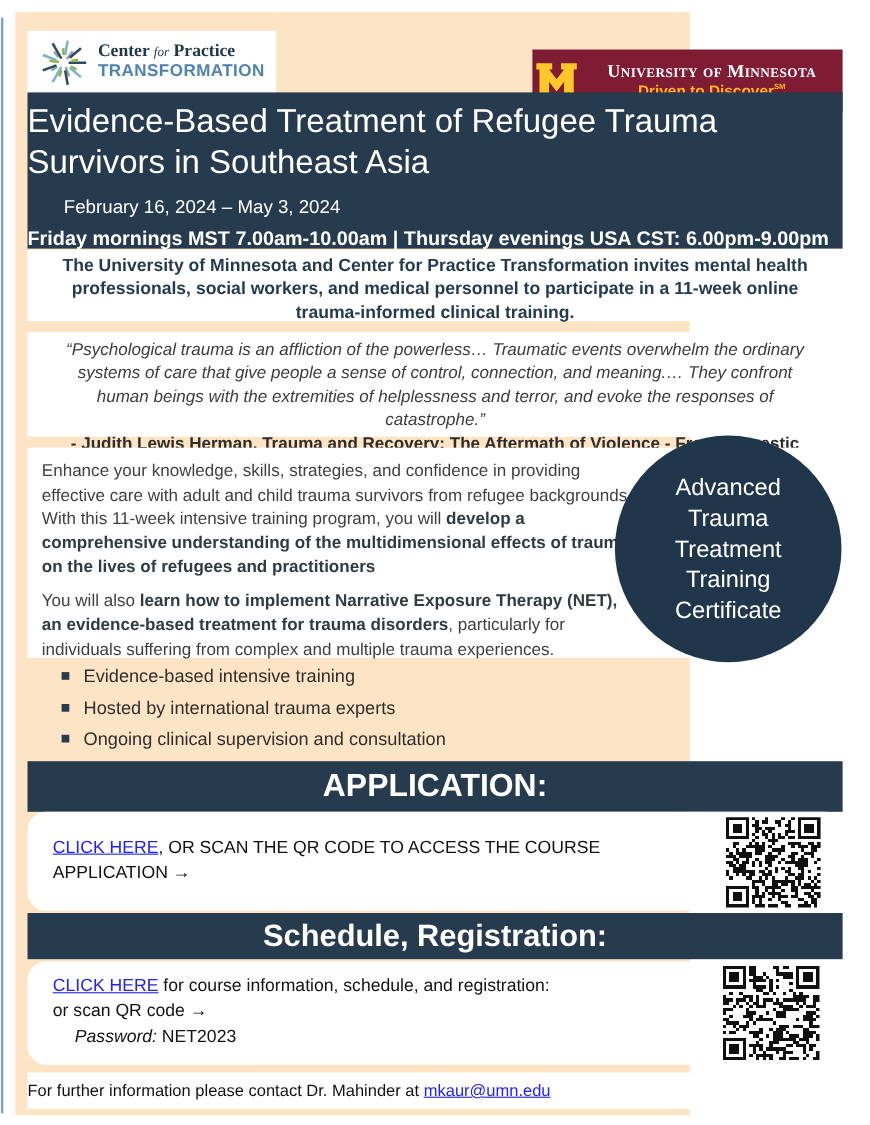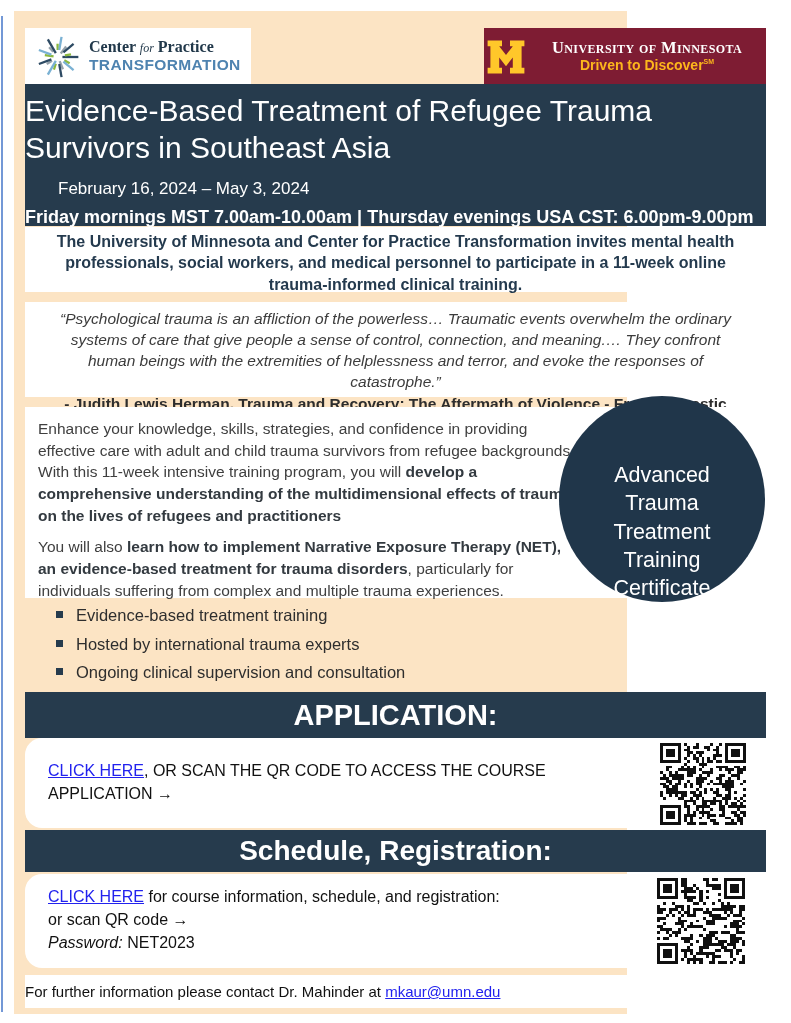--- a/index.html
+++ b/index.html
@@ -10,21 +10,21 @@
   }
   .edge-line{position:absolute;left:1px;top:16px;width:2px;height:996px;background:#5b86cf;opacity:.85;}
   .flyer{position:absolute;left:14px;top:11px;width:613px;height:1003px;background:#fce4c4;}
 
   
   .cpt-box{position:absolute;left:11px;top:17px;width:226px;height:57px;background:#ffffff;
     display:flex;align-items:center;gap:8px;padding-left:10px;box-sizing:border-box;}
   .cpt-text .l1{font-family:"Liberation Serif",serif;font-weight:700;color:#21384a;font-size:16px;line-height:1.05;}
   .cpt-text .for{font-style:italic;font-weight:400;font-size:12px;}
   .cpt-text .l2{font-weight:700;color:#4e83b0;font-size:15.5px;letter-spacing:.4px;line-height:1.2;}
-  .umn-box{position:absolute;left:470px;top:17px;width:282px;height:57px;background:#7e1c33;
+  .umn-box{position:absolute;left:470px;top:34px;width:282px;height:57px;background:#7e1c33;
     display:flex;align-items:center;box-sizing:border-box;padding-left:2px;gap:12px;}
   .umn-m{width:40px;height:36px;flex:0 0 auto;}
   .umn-text{display:flex;flex-direction:column;align-items:center;flex:1;padding-right:10px;}
   .umn-text .l1{color:#ffffff;font-family:"Liberation Serif",serif;font-variant:small-caps;
     font-weight:600;font-size:16.5px;letter-spacing:.4px;line-height:1.1;}
   .umn-text .l2{color:#fdb71c;font-weight:700;font-size:14px;line-height:1.2;}
   .umn-text sup{font-size:7px;}
 
   
   .title-block{position:absolute;left:11px;top:73px;width:741px;height:142px;background:#263b4d;
@@ -44,42 +44,42 @@
   .quote .q{margin:0;font-style:italic;color:#3c3c3c;font-size:15.5px;line-height:1.35;}
   .quote .attr{margin:1px 0 0;color:#2d2d2d;font-weight:700;font-size:15.5px;line-height:1.35;}
   .quote .attr .book{text-decoration:underline;}
 
   
   .main-panel{position:absolute;left:11px;top:396px;width:741px;height:191px;background:#ffffff;
     box-sizing:border-box;padding:11px 0 0 13px;}
   .main-panel p{margin:0 0 10px;width:540px;color:#3f3f3f;font-size:15.5px;line-height:1.4;}
   .main-panel .b{font-weight:700;color:#333a40;}
   .badge{position:absolute;left:545px;top:385px;width:206px;height:206px;border-radius:50%;
-    background:#20364a;display:flex;align-items:flex-end;justify-content:center;text-align:center;}
+    background:#20364a;display:flex;align-items:center;justify-content:center;text-align:center;}
   .badge .lines{color:#ffffff;font-size:21.5px;line-height:1.31;}
 
   
   .bullets{position:absolute;left:35px;top:594px;width:710px;margin:0;padding:0;list-style:none;}
   .bullets li{position:relative;padding-left:27px;color:#2e2e2e;font-size:16.5px;line-height:1.25;margin-bottom:8px;}
   .bullets li::before{content:"";position:absolute;left:7px;top:6px;width:7px;height:7px;background:#263b4d;}
 
   
   .bar{position:absolute;left:11px;width:741px;background:#263b4d;color:#ffffff;
     display:flex;align-items:center;justify-content:center;font-weight:700;}
   .bar.app{top:681px;height:46px;font-size:29px;}
   .bar.sched{top:819px;height:42px;font-size:28px;}
 
   
   .panel{position:absolute;left:11px;width:741px;background:#ffffff;box-sizing:border-box;border-radius:17px;}
   .panel.app{top:727px;height:90px;padding:21px 0 0 23px;}
   .panel.sched{top:863px;height:94px;padding:11px 0 0 23px;}
   .panel .line{font-size:16px;color:#111111;line-height:1.45;max-width:545px;}
   .panel.app .line{text-transform:none;}
   a.link{color:#2222ee;text-decoration:underline;cursor:pointer;}
-  .italic{font-style:italic;}
+  .italic{font-style:italic;margin-left:20px;}
 
   .qr{position:absolute;background:#ffffff;padding:2px;box-sizing:border-box;}
   .qr.one{left:644px;top:730px;width:90px;height:86px;}
   .qr.two{left:641px;top:865px;width:92px;height:90px;}
 
   
   .footer{position:absolute;left:11px;top:964px;width:741px;height:33px;background:#ffffff;
     display:flex;align-items:center;justify-content:flex-start;font-size:15px;color:#111111;}
 </style>
 </head>
@@ -155,21 +155,21 @@
     <div class="lines">
       <div>Advanced</div>
       <div>Trauma</div>
       <div>Treatment</div>
       <div>Training</div>
       <div>Certificate</div>
     </div>
   </div>
 
   <ul class="bullets">
-    <li>Evidence-based treatment training</li>
+    <li>Evidence-based intensive training</li>
     <li>Hosted by international trauma experts</li>
     <li>Ongoing clinical supervision and consultation</li>
     <li>Certificate from the University of Minnesota and the Center for Practice Transformation</li>
   </ul>
 
   <div class="bar app">APPLICATION:</div>
   <div class="panel app">
     <div class="line"><a class="link">CLICK HERE</a><span>, OR SCAN THE QR CODE TO ACCESS THE COURSE APPLICATION </span><span>→</span></div>
   </div>
   <div class="qr one"><svg viewBox="0 0 29 29" width="100%" height="100%" preserveAspectRatio="none" shape-rendering="crispEdges" fill="#101010">

